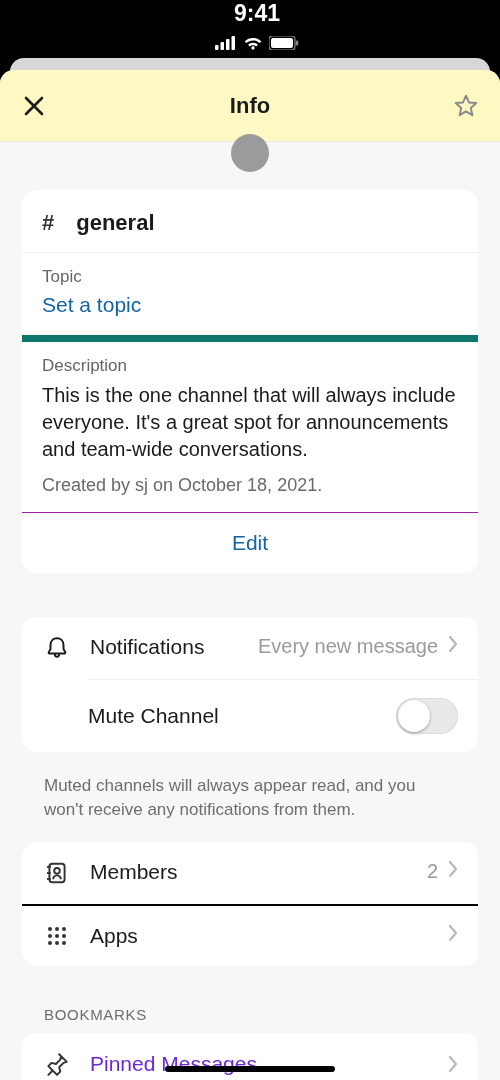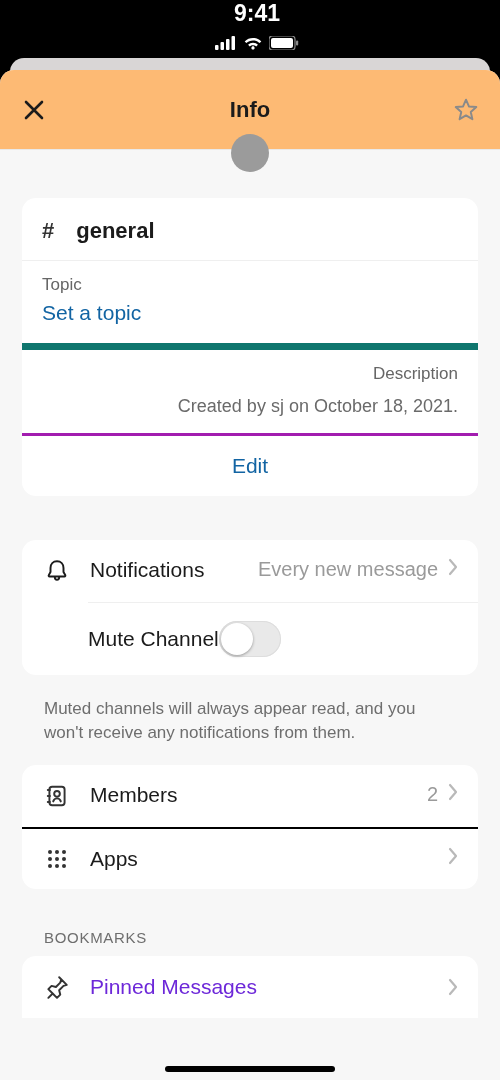--- a/index.html
+++ b/index.html
@@ -35,22 +35,22 @@
   }
   .sheet {
     position: absolute;
     left: 0; right: 0; top: 70px; bottom: 0;
     background: #f7f7f7;
     border-radius: 14px 14px 0 0;
     overflow: hidden;
   }
   .sheet-header {
     position: relative;
-    height: 80px;
-    background: #fdba74;
+    height: 72px;
+    background: #fef9c3;
     display: flex;
     align-items: center;
     justify-content: center;
     border-bottom: 1px solid #e9e9e9;
   }
   .close-btn {
     position: absolute;
     left: 18px; top: 50%; transform: translateY(-50%);
     width: 32px; height: 32px;
     display: flex; align-items: center; justify-content: center;
@@ -85,41 +85,41 @@
     padding: 20px 20px 16px;
     border-bottom: 1px solid #efefef;
   }
   .hash { font-size: 22px; font-weight: 700; color: #333; margin-right: 22px; }
   .channel-name { font-size: 22px; font-weight: 700; color: #1b1b1b; }
 
   .topic-block { padding: 14px 20px 18px; border-bottom: 7px solid #0f766e; }
   .field-label { font-size: 17px; color: #666; margin-bottom: 6px; }
   .link { font-size: 21px; color: #1264a3; }
 
-  .desc-block { padding: 14px 20px 16px; border-bottom: 3px solid #a21caf; text-align: right; }
+  .desc-block { padding: 14px 20px 16px; border-bottom: 1px solid #a21caf; }
   .desc-text { font-size: 20px; color: #1b1b1b; line-height: 1.35; margin-top: 6px; }
   .created-text { font-size: 18px; color: #6a6a6a; margin-top: 12px; }
 
   .edit-row { text-align: center; padding: 18px 0; }
   .edit-link { font-size: 21px; color: #1264a3; }
 
   .card2 { background:#fff; border-radius:14px; margin-bottom:12px; overflow:hidden; }
   .list-row {
     display: flex; align-items: flex-start;
     padding: 18px 20px;
   }
   .list-row + .list-row { border-top: 1px solid #efefef; margin-left: 66px; padding-left: 0; }
   .row-icon { width: 30px; display:flex; justify-content:center; margin-right: 18px; }
   .row-label { font-size: 21px; color: #1b1b1b; flex: 0 0 auto; }
   .row-spacer { flex: 1; }
   .row-value { font-size: 20px; color: #9a9a9a; margin-right: 10px; }
   .chevron { color: #b9b9b9; }
 
   .mute-row {
-    display:flex; align-items:center; 
+    display:flex; align-items:center; justify-content:space-between;
     padding: 18px 20px;
     border-top: 1px solid #efefef;
     margin-left: 66px; padding-left:0;
   }
   .toggle {
     width: 62px; height: 36px;
     border-radius: 18px;
     background: #e9e9e9;
     position: relative;
     box-shadow: inset 0 0 0 1px #ddd;
@@ -209,20 +209,21 @@
       <div class="channel-name-row">
         <span class="hash">#</span>
         <span class="channel-name">general</span>
       </div>
       <div class="topic-block">
         <div class="field-label">Topic</div>
         <div class="link">Set a topic</div>
       </div>
       <div class="desc-block">
         <div class="field-label">Description</div>
+        <div class="desc-text">This is the one channel that will always include everyone. It's a great spot for announcements and team-wide conversations.</div>
         <div class="created-text">Created by sj on October 18, 2021.</div>
       </div>
       <div class="edit-row">
         <span class="edit-link">Edit</span>
       </div>
     </div>
 
     <div style="height:28px;"></div>
 
     <div class="card2">

